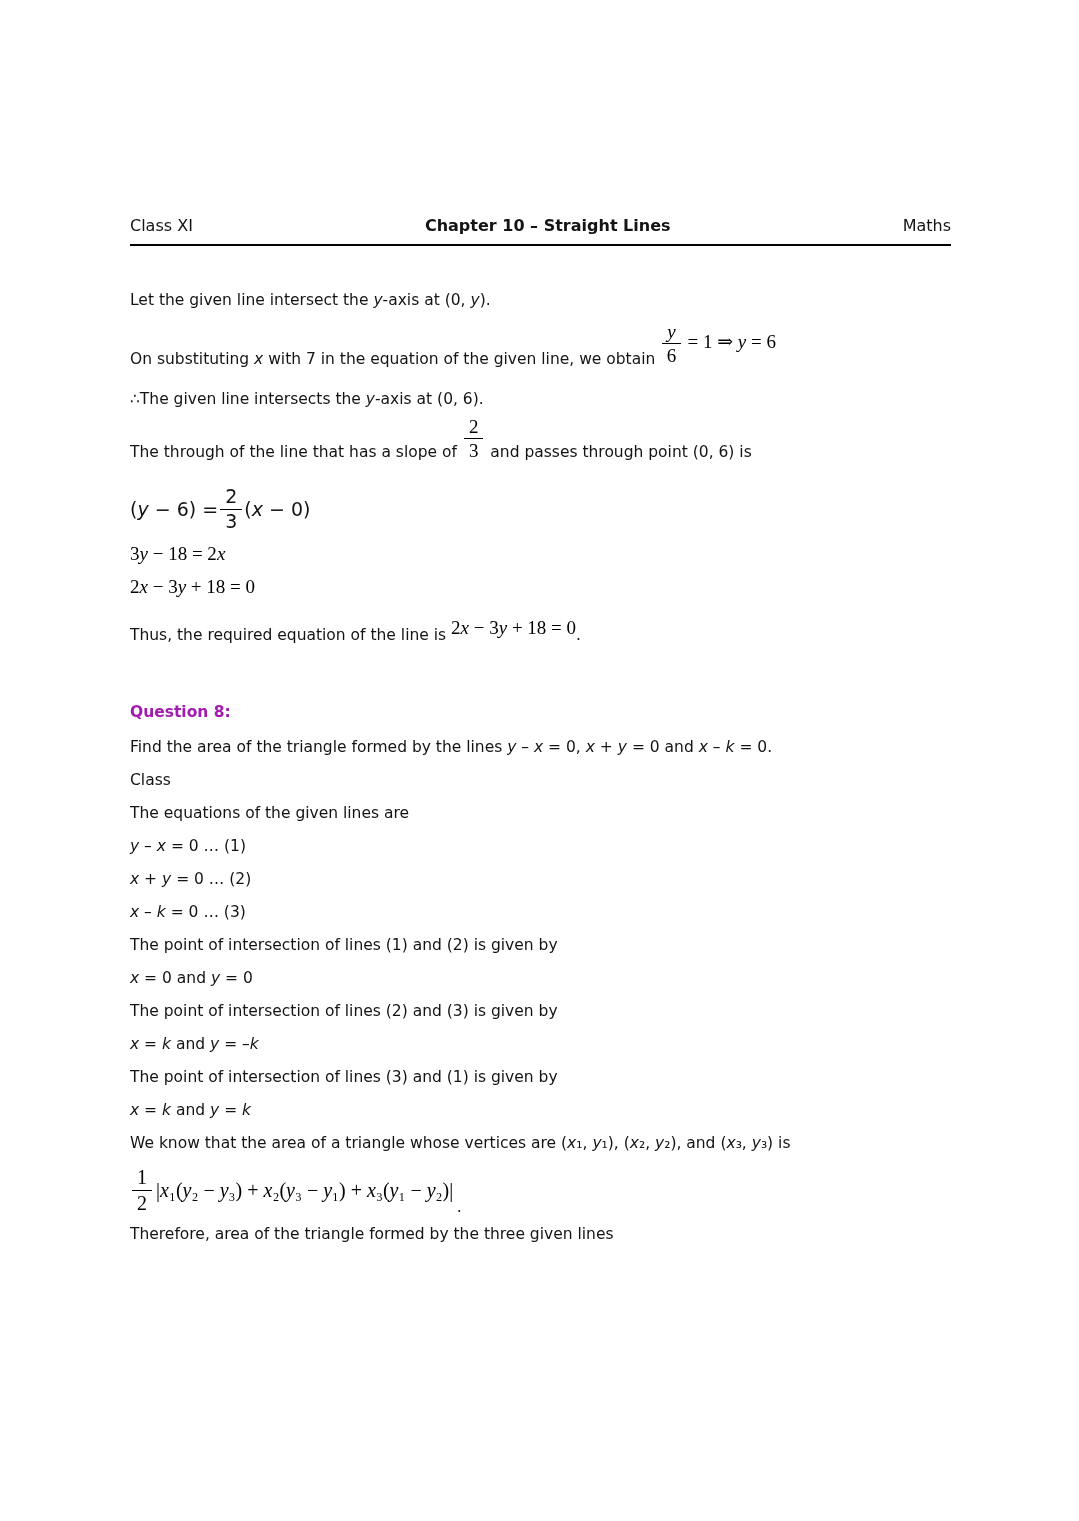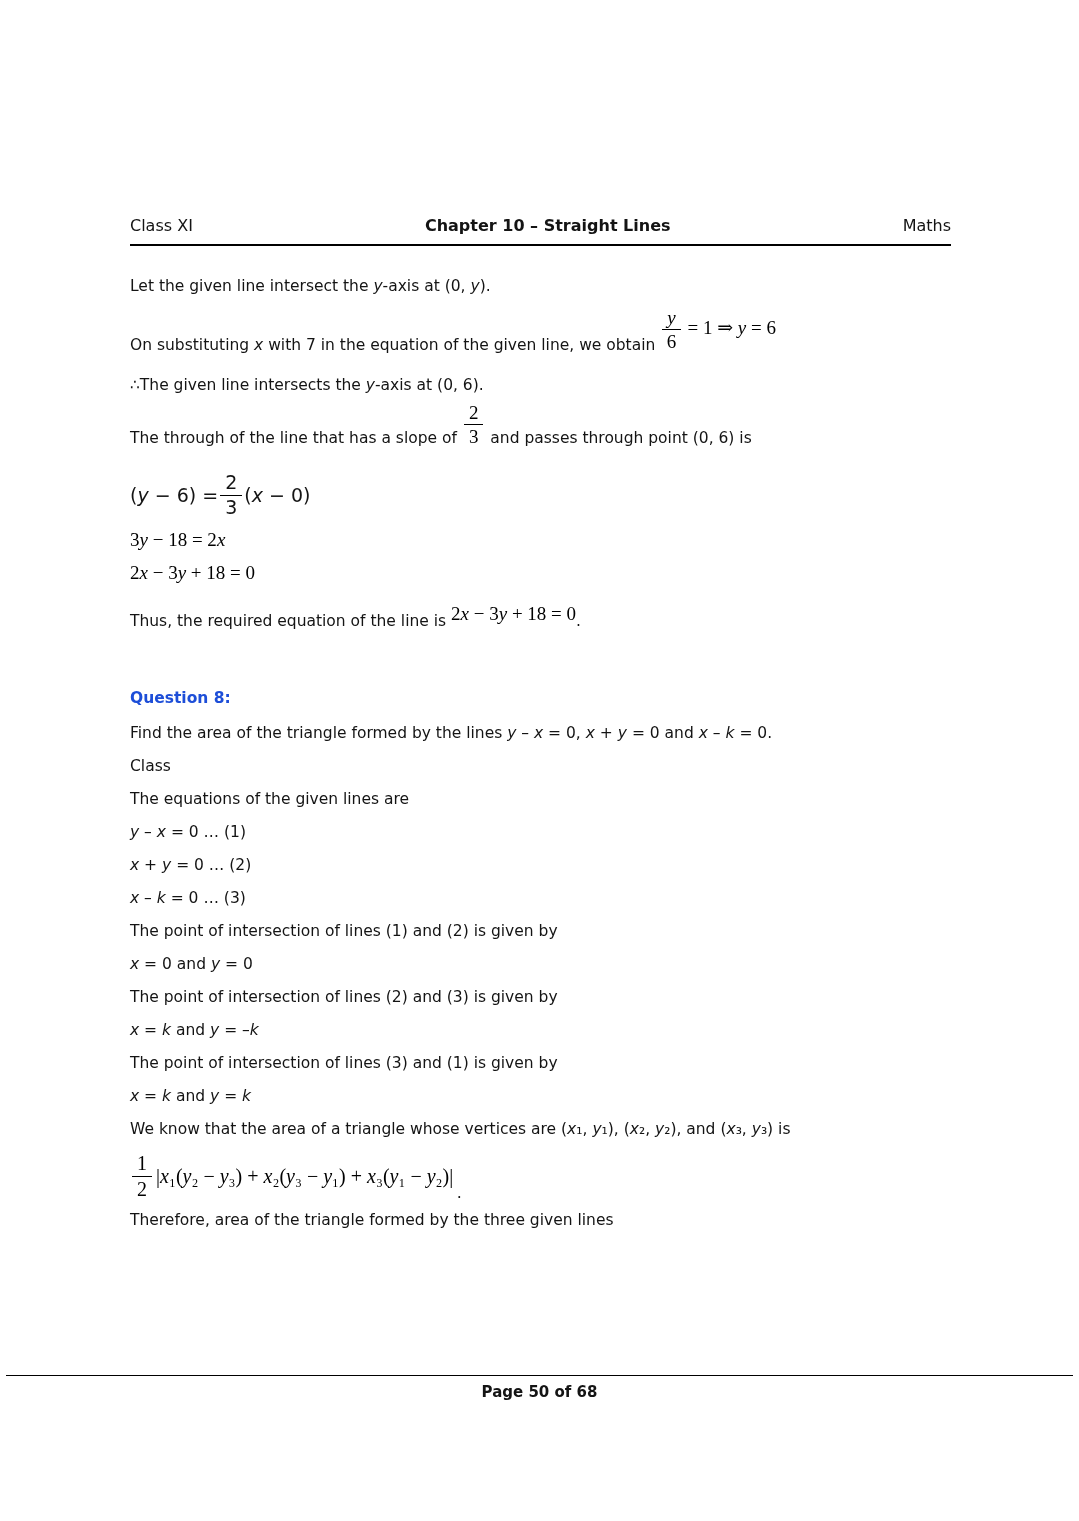--- a/index.html
+++ b/index.html
@@ -26,21 +26,21 @@
     display: flex;
     justify-content: space-between;
     align-items: baseline;
     font-size: 16px;
     padding-bottom: 9px;
     border-bottom: 2px solid #000;
   }
   .h-center { font-weight: bold; }
 
   
-  main { padding-top: 24px; }
+  main { padding-top: 38px; }
   .body {
     font-size: 15.5px;
     line-height: 33px;
     color: #141414;
   }
   i { font-style: italic; }
 
   
   .imath, .eq, .area-formula {
     font-family: "Liberation Serif", "DejaVu Serif", serif;
@@ -163,21 +163,21 @@
             <span><span>(</span><i>x</i><span> − 0)</span></span>
         </div>
         <div class="eq"><span>3</span><i>y</i><span> − 18 = 2</span><i>x</i></div>
         <div class="eq"><span>2</span><i>x</i><span> − 3</span><i>y</i><span> + 18 = 0</span></div>
       </div>
 
       <p class="body mt-sm">
         <span><span>Thus, the required equation of the line is </span></span><span class="imath raise-sm"><span>2</span><i>x</i><span> − 3</span><i>y</i><span> + 18 = 0</span></span><span><span>.</span></span>
       </p>
 
-      <h2 class="question-heading" style="color: #1d4ed8;">Question 8:</h2>
+      <h2 class="question-heading" style="color: #a21caf;">Question 8:</h2>
 
       <p class="body mt-xs"><span>Find the area of the triangle formed by the lines </span><i>y</i><span> – </span><i>x</i><span> = 0, </span><i>x</i><span> + </span><i>y</i><span> = 0 and </span><i>x</i><span> – </span><i>k</i><span> = 0.</span></p>
 
       <p class="body mt-0">Class</p>
 
       <p class="body mt-0"><span>The equations of the given lines are</span></p>
 
       <p class="body mt-0"><i>y</i><span> – </span><i>x</i><span> = 0 … (1)</span></p>
       <p class="body mt-0"><i>x</i><span> + </span><i>y</i><span> = 0 … (2)</span></p>
       <p class="body mt-0"><i>x</i><span> – </span><i>k</i><span> = 0 … (3)</span></p>
@@ -201,17 +201,13 @@
           </span>
           <span class="expr"><span>|</span><i>x</i><span>₁(</span><i>y</i><span>₂ − </span><i>y</i><span>₃) + </span><i>x</i><span>₂(</span><i>y</i><span>₃ − </span><i>y</i><span>₁) + </span><i>x</i><span>₃(</span><i>y</i><span>₁ − </span><i>y</i><span>₂)|</span></span>
           <span class="period">.</span>
       </div>
 
       <p class="body mt-0"><span>Therefore, area of the triangle formed by the three given lines</span></p>
 
     </main>
   </div>
 
-  <footer class="doc-footer">
-    <div class="footer-rule"></div>
-    <div class="footer-text">Page 50 of 68</div>
-  </footer>
 </div>
 
 </body></html>

